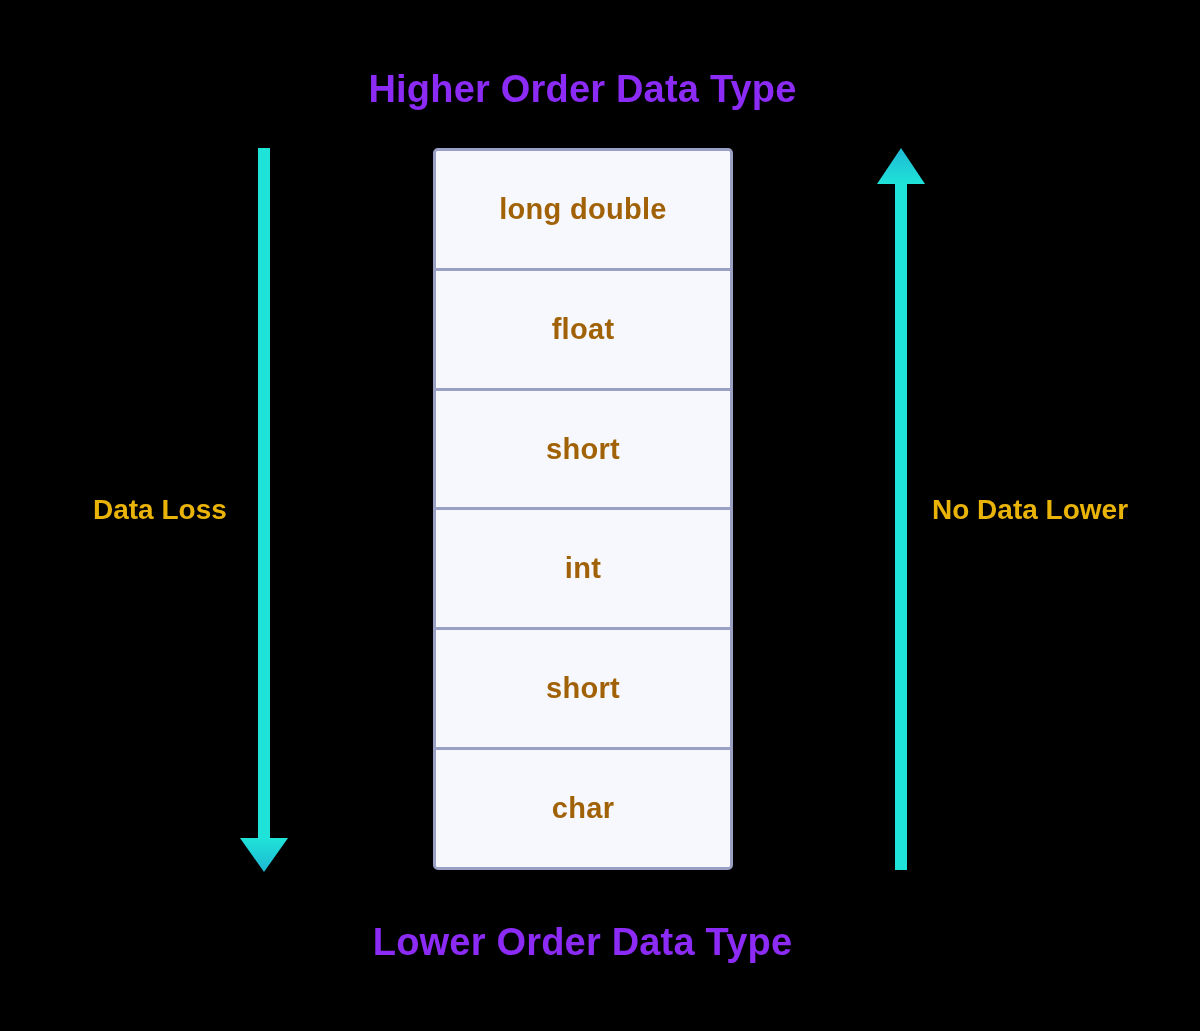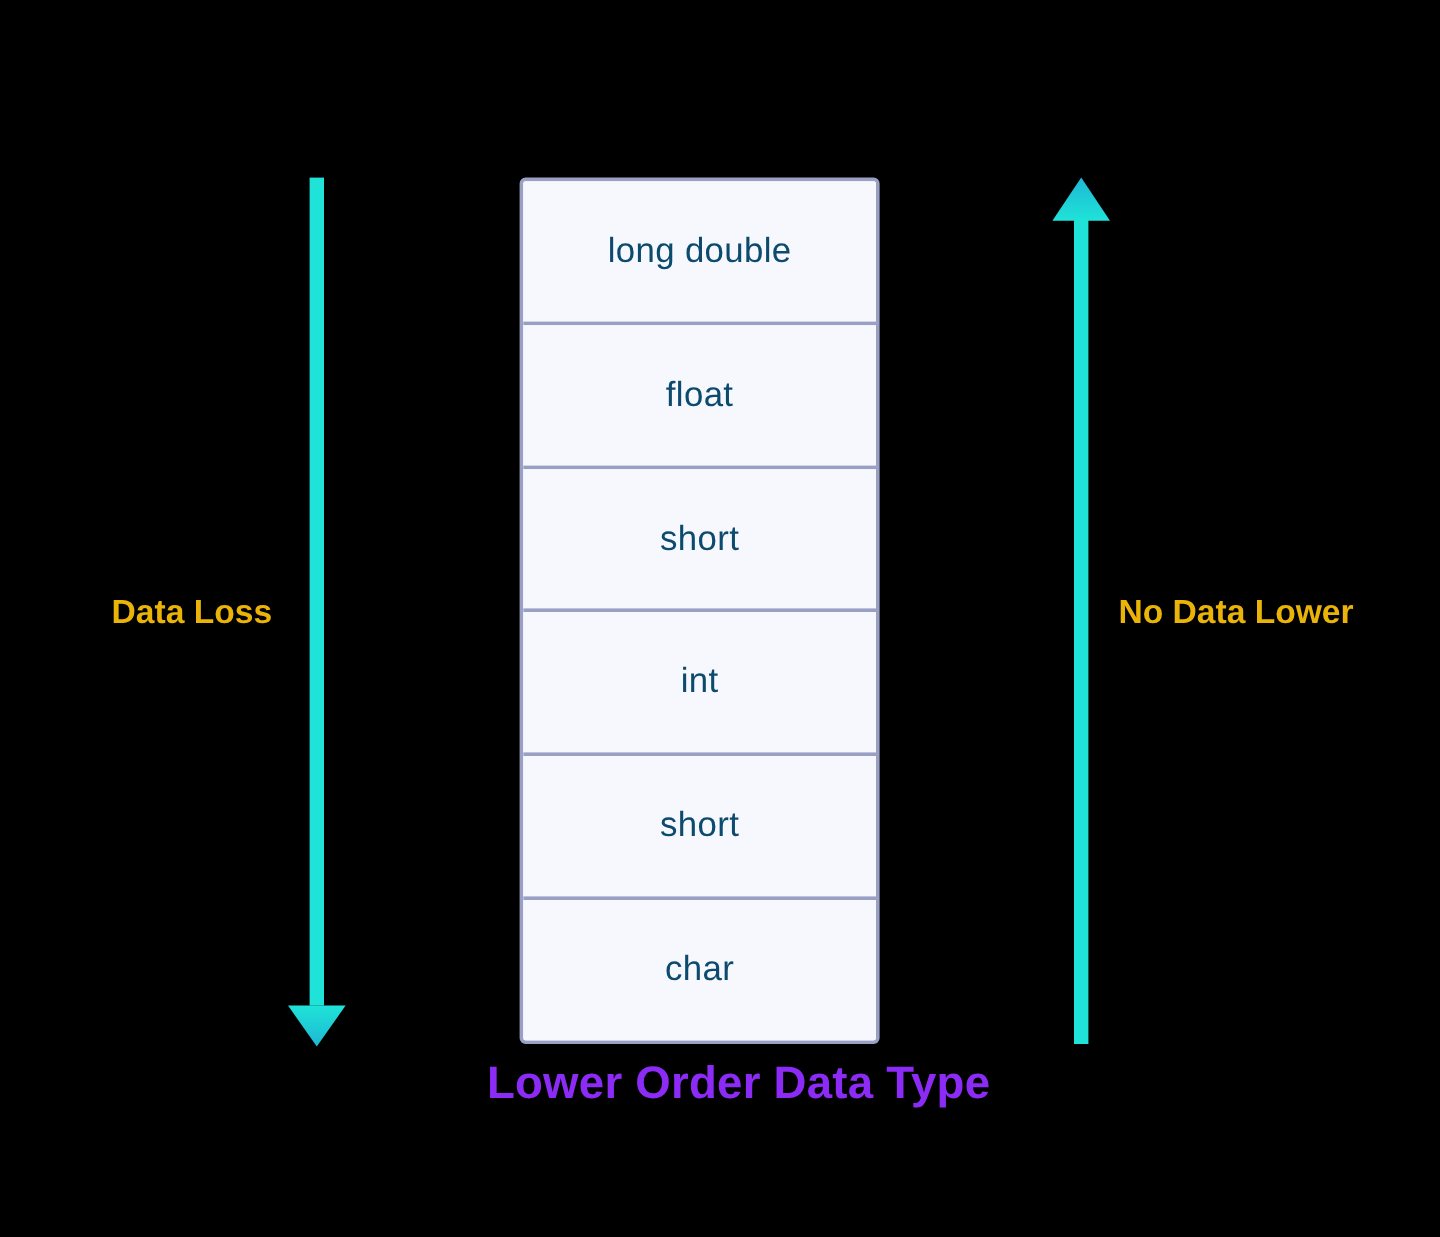--- a/index.html
+++ b/index.html
@@ -27,21 +27,21 @@
     left: 0;
     width: 1165px;
     text-align: center;
     font-size: 38px;
     font-weight: 700;
     letter-spacing: 0.2px;
     color: #8B2BF5;
     white-space: nowrap;
   }
   #title-top  { top: 68px; }
-  #title-bottom { top: 882px; padding-left: 33px; }
+  #title-bottom { top: 921px; }
 
   
   .side-label {
     position: absolute;
     font-size: 28px;
     font-weight: 700;
     color: #eab308;
     white-space: nowrap;
   }
   #label-left  { left: 93px;  top: 494px; }
@@ -67,41 +67,42 @@
     display: flex;
     align-items: center;
     justify-content: center;
     border-bottom: 3px solid #9aa0c4;
     background: #f7f8fd;
     box-sizing: border-box;
   }
   .type-row:last-child { border-bottom: none; }
   .type-row-label {
     font-size: 29px;
-    font-weight: 400;
-    color: #0c4a6e;
+    font-weight: 700;
+    color: #a16207;
     letter-spacing: 0.3px;
     white-space: nowrap;
   }
 
   
   #arrow-layer {
     position: absolute;
     left: 0;
     top: 0;
     width: 1200px;
     height: 1031px;
     pointer-events: none;
   }
 </style>
 </head>
 <body>
 
 <div id="diagram">
 
+  <div class="title" id="title-top">Higher Order Data Type</div>
 
   <div class="side-label" id="label-left">Data Loss</div>
 
   <div class="side-label" id="label-right">No Data Lower</div>
 
   <svg id="arrow-layer" viewBox="0 0 1200 1031" width="1200" height="1031" xmlns="http://www.w3.org/2000/svg">
     <defs>
       <linearGradient id="gradDown" x1="0" y1="0" x2="0" y2="1">
         <stop offset="0%" stop-color="#1fe3d8"></stop>
         <stop offset="100%" stop-color="#1eb8d4"></stop>

